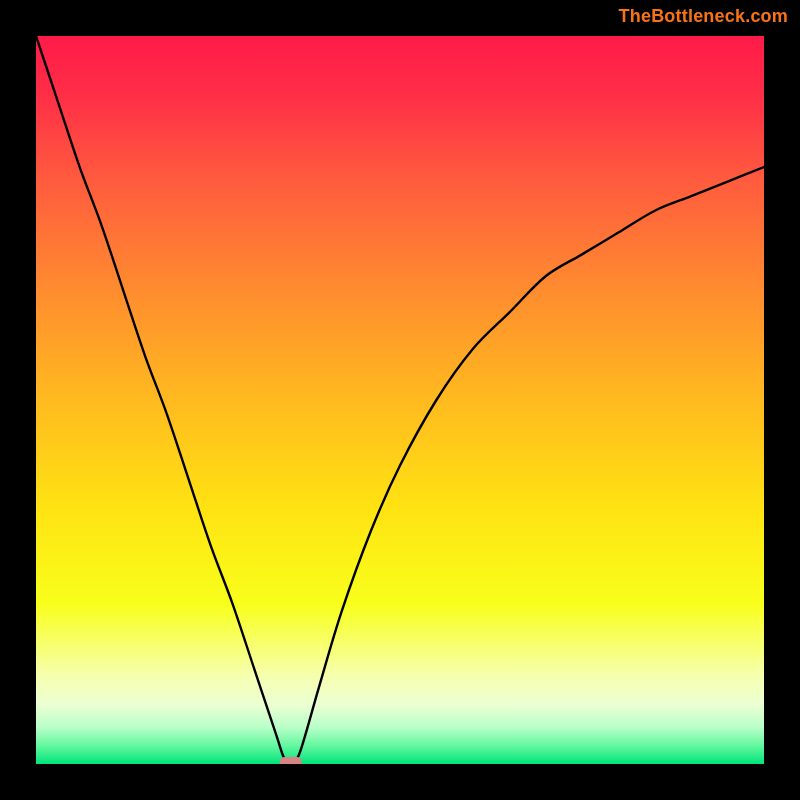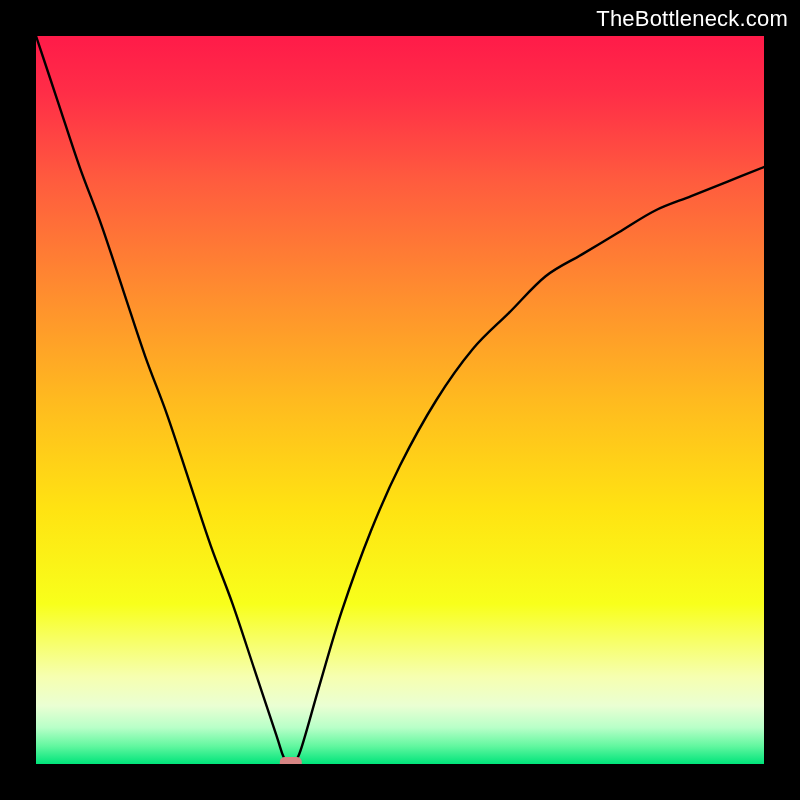--- a/index.html
+++ b/index.html
@@ -16,23 +16,23 @@
     left: 0;
     top: 0;
     width: 800px;
     height: 800px;
     background: #000;
   }
   .watermark {
     position: absolute;
     top: 6px;
     right: 12px;
-    color: #ffffff;
-    font-size: 22px;
-    font-weight: 400;
+    color: #f97316;
+    font-size: 18px;
+    font-weight: 700;
     letter-spacing: 0.2px;
     user-select: none;
   }
   .plot-wrap {
     position: absolute;
     left: 36px;
     top: 36px;
     width: 728px;
     height: 728px;
   }

